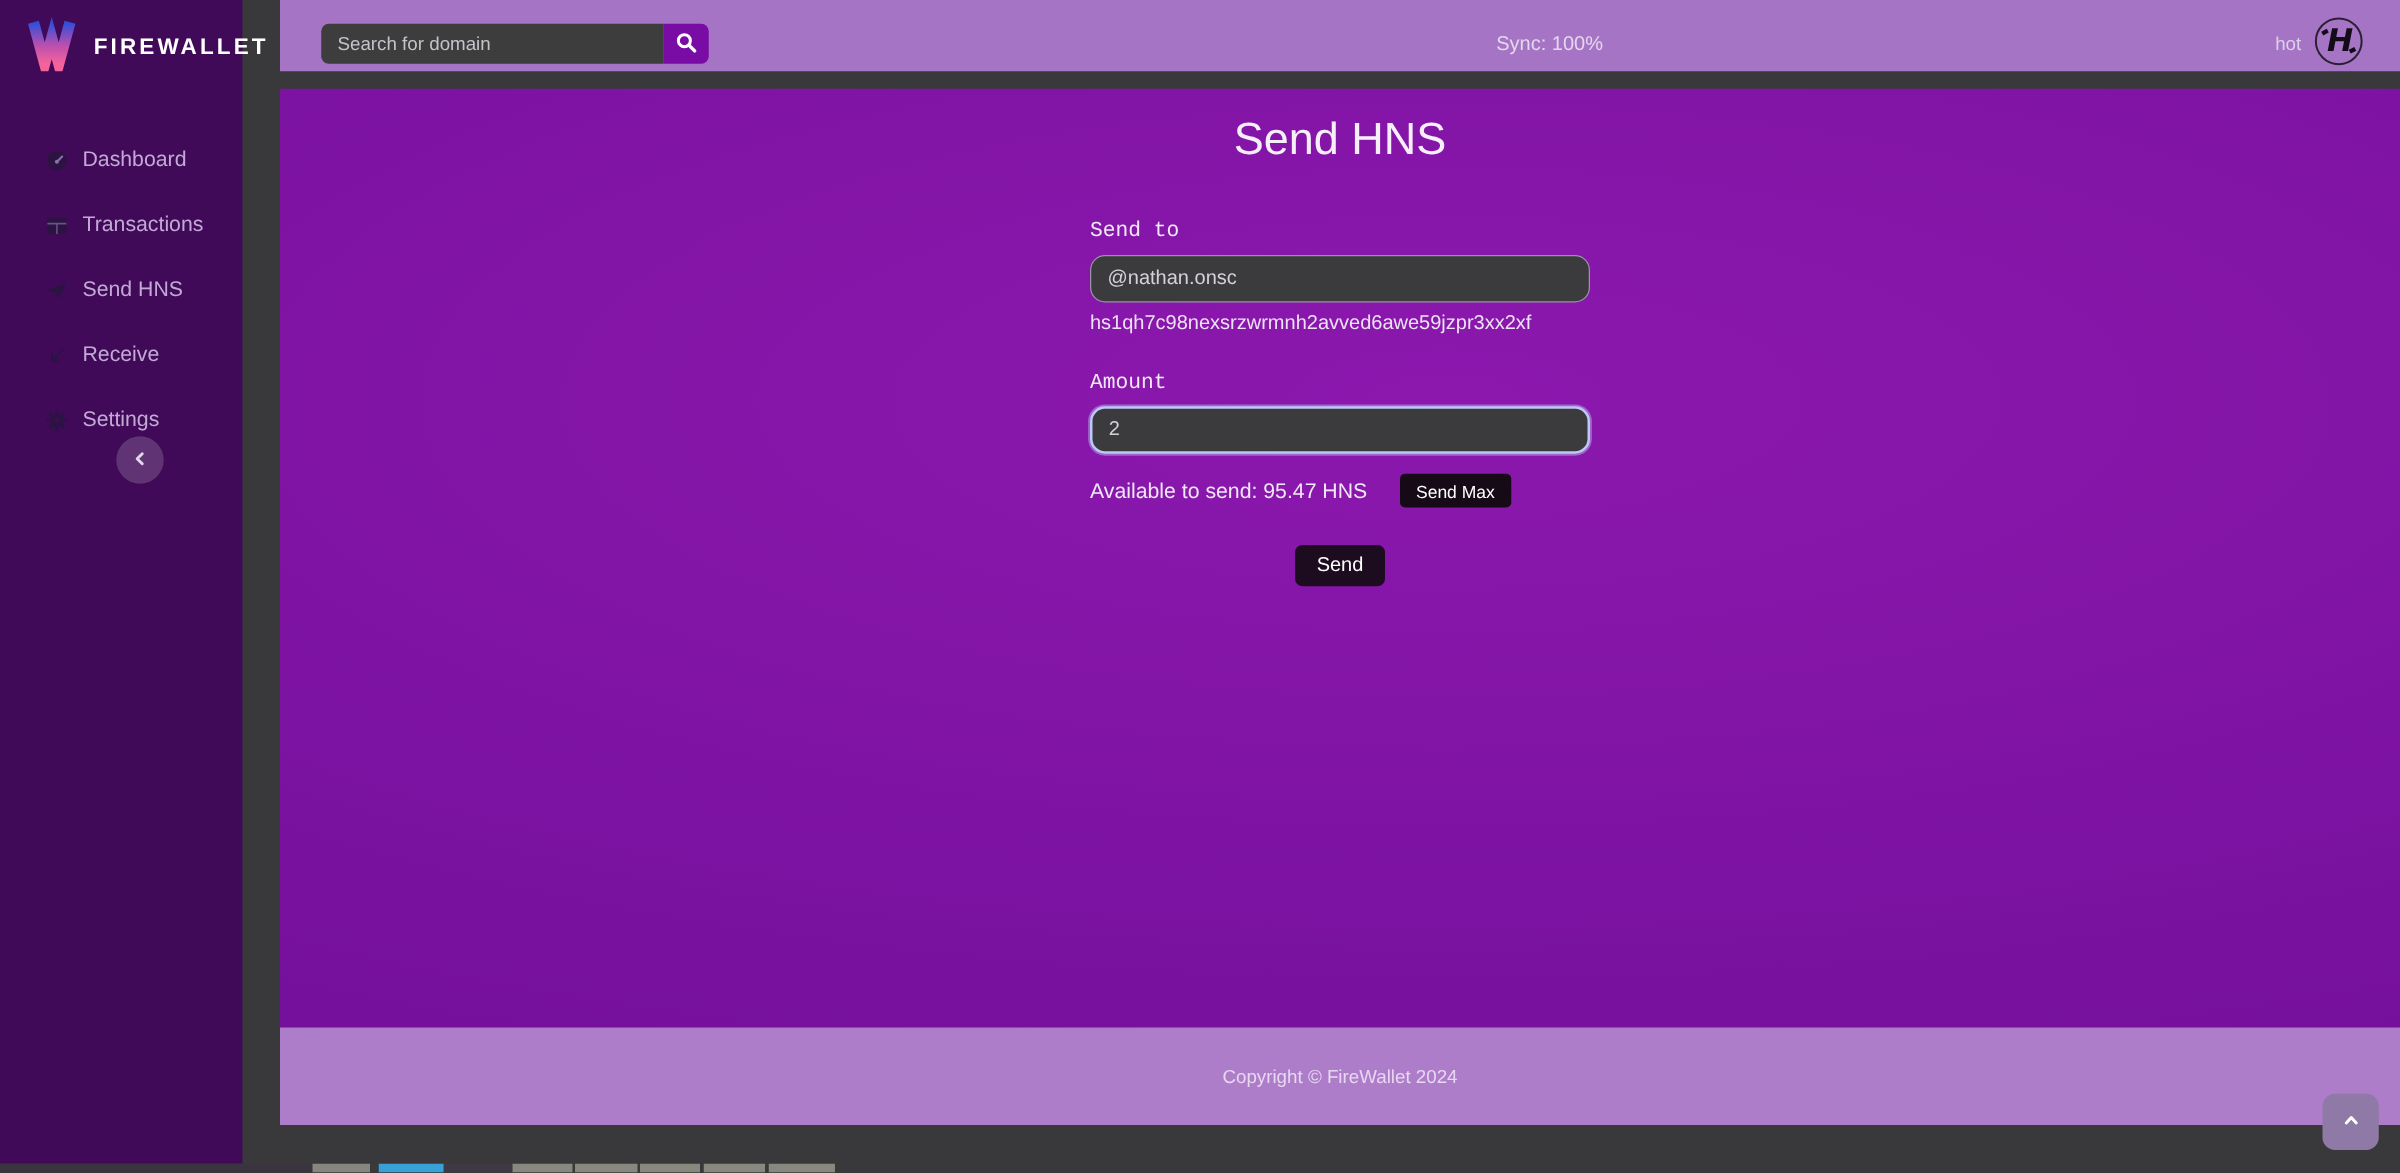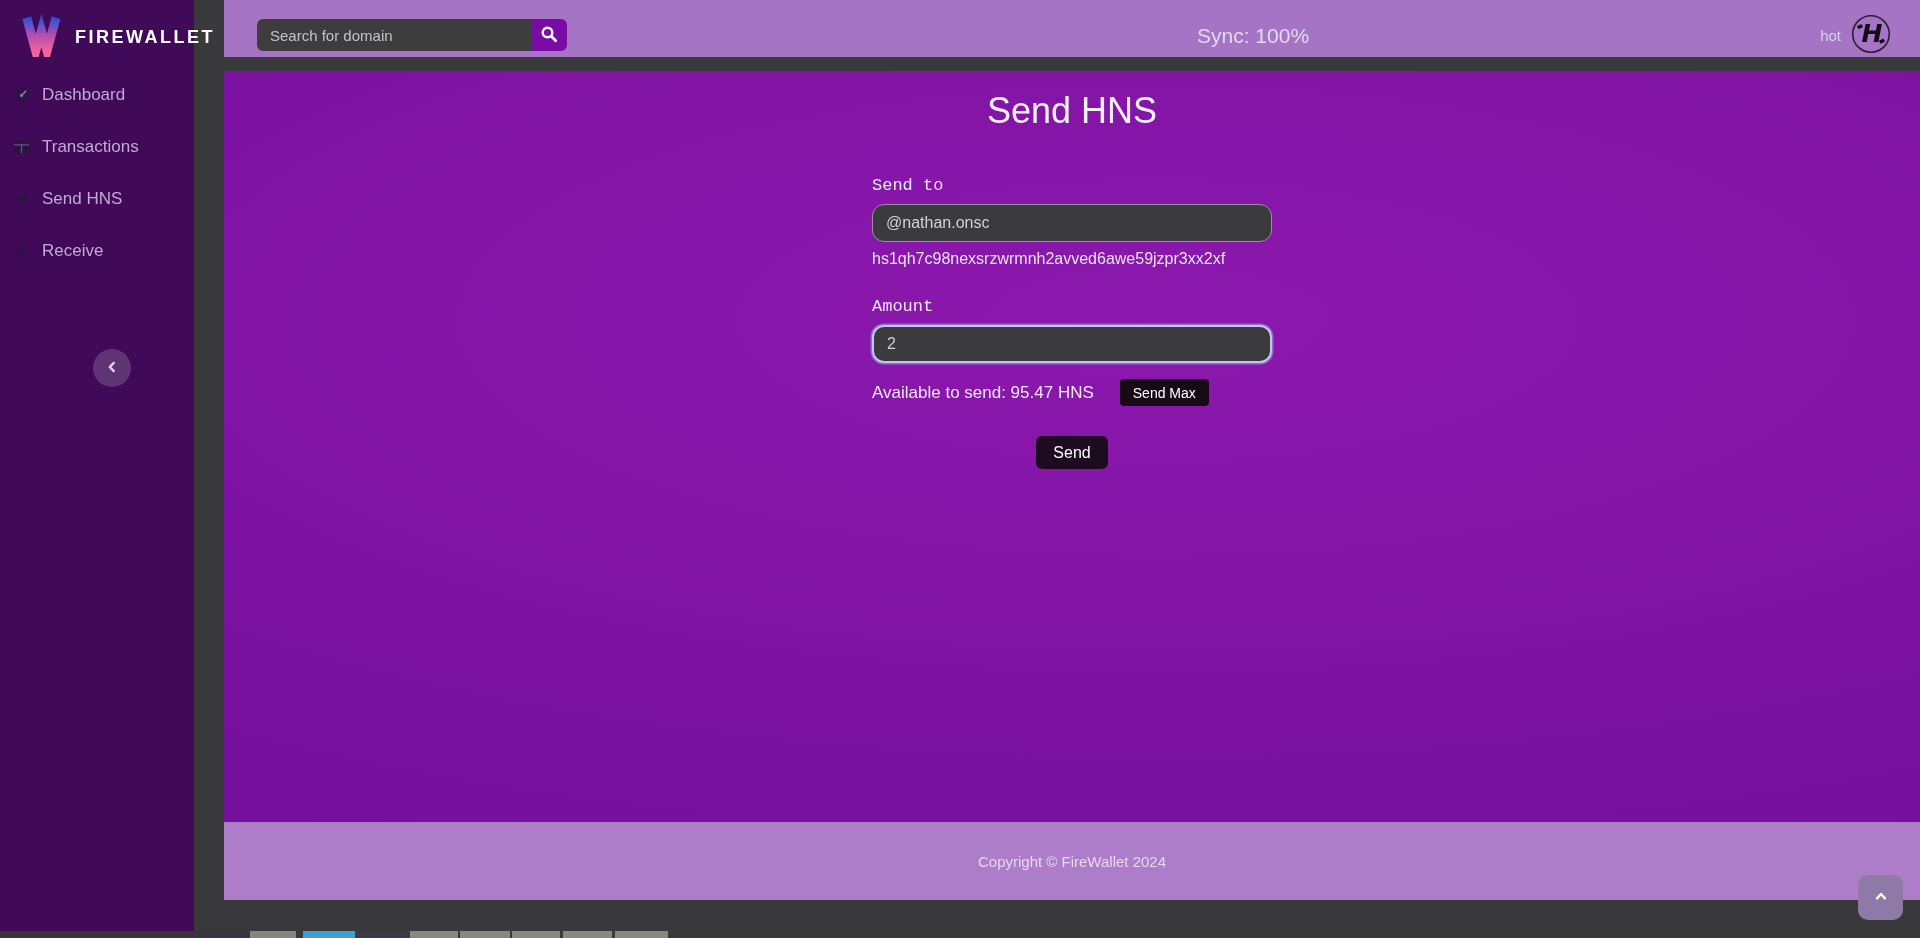--- a/index.html
+++ b/index.html
@@ -4,31 +4,31 @@
 <style>
   * { box-sizing: border-box; margin: 0; padding: 0; }
   html,body { width:1920px; height:938px; overflow:hidden; }
   body { font-family:"Liberation Sans", sans-serif; background:#39393b; position:relative; }
 
   
   .sidebar { position:absolute; left:0; top:0; width:194px; height:931px; background:#400a58; z-index:4; }
   .brand { display:flex; align-items:center; gap:13px; padding:13px 0 0 20px; }
   .brand-name { color:#ffffff; font-size:18px; font-weight:800; letter-spacing:2.5px; }
   .nav { margin-top:24px; }
-  .nav-item { display:flex; align-items:flex-start; gap:11px; height:52px; padding-left:12px; color:#c3a9d6; font-size:17px; cursor:pointer; }
+  .nav-item { display:flex; align-items:flex-end; gap:11px; height:52px; padding-left:36px; color:#c3a9d6; font-size:17px; cursor:pointer; }
   .nav-item .ic { width:19px; height:19px; flex:0 0 19px; display:flex; align-items:center; justify-content:center; }
   .collapse-btn { position:absolute; left:93px; top:349px; width:38px; height:38px; border-radius:50%; background:rgba(255,255,255,0.17); border:none; display:flex; align-items:center; justify-content:center; cursor:pointer; }
 
   
   .topbar { position:absolute; left:224px; top:0; right:0; height:57px; background:#a674c4; z-index:3; }
   .search-group { position:absolute; left:33px; top:19px; height:32px; display:flex; }
   .search-input { width:274px; height:32px; background:#3d3d3d; border:none; border-radius:6px 0 0 6px; padding:0 13px; color:#e0dce4; font-size:15px; outline:none; }
   .search-input::placeholder { color:#c6c2ca; }
   .search-btn { width:36px; height:32px; background:#7a0ca6; border:none; border-radius:0 6px 6px 0; display:flex; align-items:center; justify-content:center; cursor:pointer; }
-  .sync { position:absolute; left:973px; top:0; height:71px; display:flex; align-items:center; color:#e4d8ee; font-size:21px; }
+  .sync { position:absolute; left:973px; top:0; height:71px; display:flex; align-items:center; color:#e4d8ee; font-size:16px; }
   .wallet { position:absolute; right:29px; top:0; height:71px; display:flex; align-items:center; gap:10px; }
   .wallet-label { color:#dcd0e8; font-size:15px; }
 
   
   .content { position:absolute; left:224px; top:71px; right:0; height:782px; z-index:1;
              background:radial-gradient(130% 95% at 55% 32%, #8c18ae 0%, #7e13a3 48%, #6d0e96 100%); }
   .page-title { text-align:center; color:#f6effa; font-size:36px; font-weight:400; padding-top:19px; }
   .form { width:400px; margin:44px auto 0; }
   .field-label { color:#f0e8f6; font-size:17px; margin-bottom:9px;font-family:Liberation Mono, monospace; }
   .text-input { width:400px; height:38px; background:#3b3b3d; border:1px solid #9a92a4; border-radius:12px; color:#d6d0da; font-size:16px; padding:0 13px; outline:none; }
@@ -110,20 +110,41 @@
     </div>
     <div class="nav-item">
       <span class="ic">
         <svg width="19" height="19" viewBox="0 0 20 20">
           <path d="M15 5 L6.5 13.5" stroke="#2b1442" stroke-width="1.8" fill="none"></path>
           <path d="M6 7.5 L6 14 L12.5 14" stroke="#2b1442" stroke-width="1.8" fill="none"></path>
         </svg>
       </span>
       <span>Receive</span>
     </div>
+    <div class="nav-item">
+      <span class="ic">
+        <svg width="19" height="19" viewBox="0 0 20 20">
+          <g fill="#2b1442">
+            <circle cx="10" cy="10" r="5.6"></circle>
+            <g>
+              <rect x="8.8" y="1" width="2.4" height="4"></rect>
+              <rect x="8.8" y="15" width="2.4" height="4"></rect>
+              <rect x="1" y="8.8" width="4" height="2.4"></rect>
+              <rect x="15" y="8.8" width="4" height="2.4"></rect>
+              <rect x="8.8" y="1" width="2.4" height="4" transform="rotate(45 10 10)"></rect>
+              <rect x="8.8" y="15" width="2.4" height="4" transform="rotate(45 10 10)"></rect>
+              <rect x="1" y="8.8" width="4" height="2.4" transform="rotate(45 10 10)"></rect>
+              <rect x="15" y="8.8" width="4" height="2.4" transform="rotate(45 10 10)"></rect>
+            </g>
+          </g>
+          <circle cx="10" cy="10" r="2.2" fill="#400a58"></circle>
+        </svg>
+      </span>
+      <span>Settings</span>
+    </div>
   </nav>
 
   <button class="collapse-btn">
     <span>
       <svg width="18" height="18" viewBox="0 0 20 20">
         <polyline points="12,5.5 7.5,10 12,14.5" fill="none" stroke="#e2d8ec" stroke-width="2.6" stroke-linecap="round" stroke-linejoin="round"></polyline>
       </svg>
     </span>
   </button>
 </aside>

